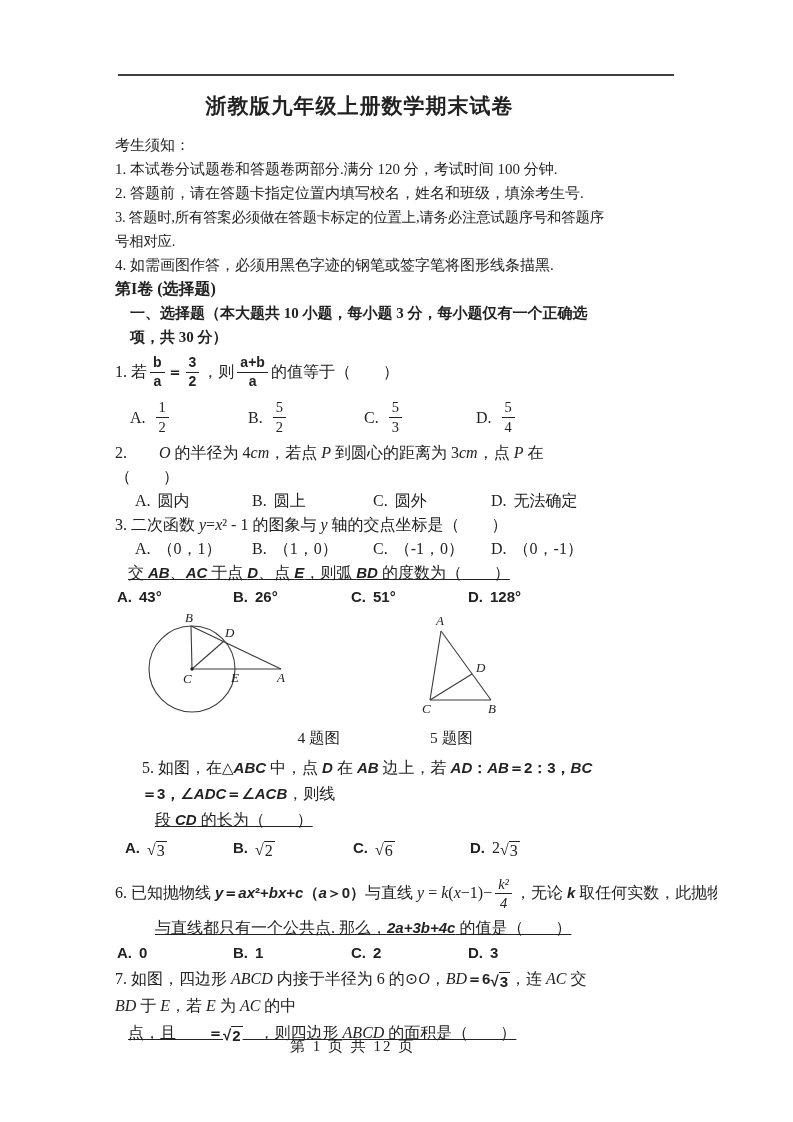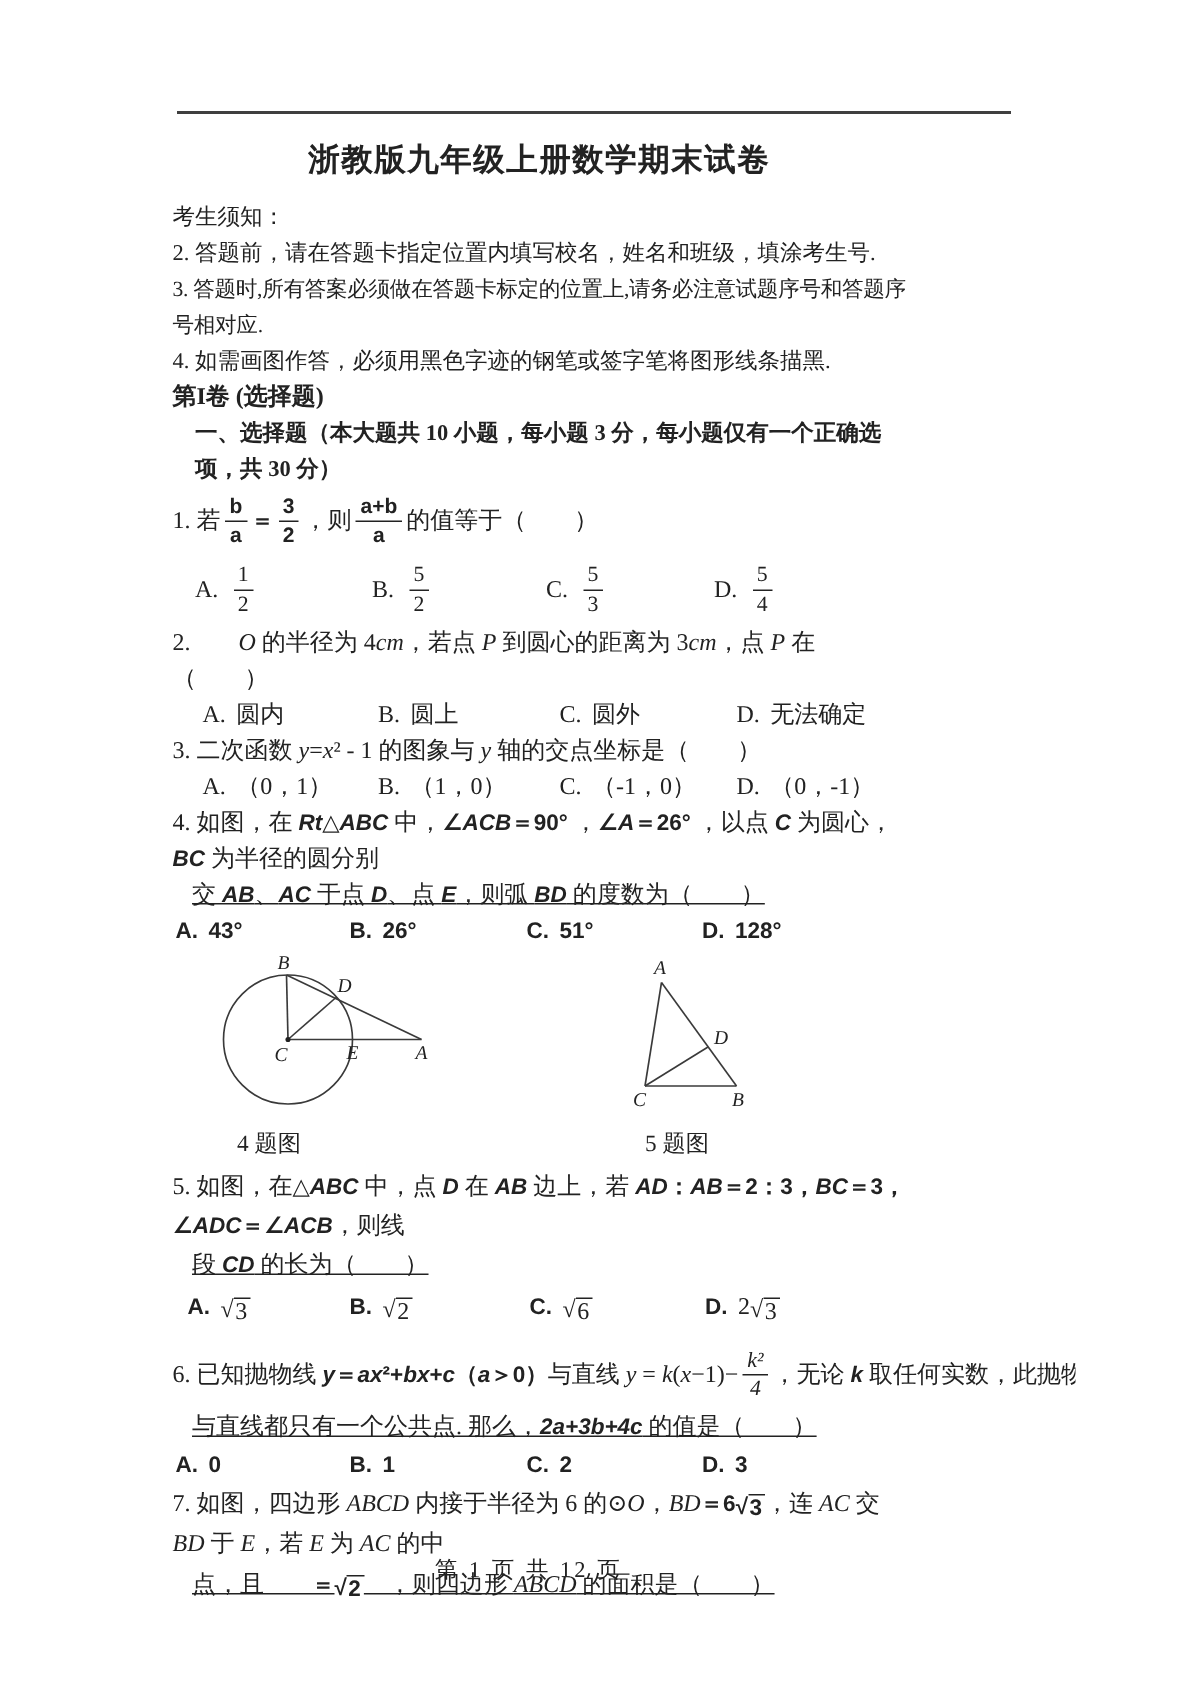--- a/index.html
+++ b/index.html
@@ -39,40 +39,41 @@
   .frac.itf .fnum,.frac.itf .fden{font-style:italic;font-family:"Liberation Serif","DejaVu Serif",serif;}
   .sqrt{display:inline-flex;align-items:flex-start;line-height:1.15;vertical-align:-2px;}
   .sqrt .rsym{line-height:1.15;}
   .sqrt .rrad{border-top:1.4px solid #222;line-height:1.15;padding:0 2px 0 1px;}
   
   .figrow{display:flex;margin-top:2px;margin-left:15px;}
   .figbox svg{display:block;}
   .fb4{width:210px;}
   .fb5{margin-left:48px;width:190px;}
   .figcap{margin-top:5px;font-size:15.5px;}
-  .fb4 .figcap{padding-left:28px;}
+  .fb4 .figcap{padding-left:28px;text-align:right;}
   .fb5 .figcap{padding-left:42px;}
   .fig-line{stroke:#3a3a3a;stroke-width:1.1;fill:none;}
   .vl{font-family:"Liberation Serif","DejaVu Serif",serif;font-style:italic;font-size:13px;fill:#222;}
   .footer{position:absolute;left:0;right:12px;top:1037px;text-align:center;font-size:15px;letter-spacing:2px;}
   .mt6{margin-top:6px;}
   .mt8{margin-top:8px;}
-  .lh26{line-height:26px;}
+  .lh26{line-height:26px;margin-left:27px;}
   .lh27{line-height:27px;}
 </style>
 </head>
 <body>
 
 <div class="page">
   <div class="content">
     <hr class="topline">
     <div class="title">浙教版九年级上册数学期末试卷</div>
 
     <div class="notice">
       <div>考生须知：</div>
+      <div>1. 本试卷分试题卷和答题卷两部分.满分 120 分，考试时间 100 分钟.</div>
       <div>2. 答题前，请在答题卡指定位置内填写校名，姓名和班级，填涂考生号.</div>
       <div class="tight">3. 答题时,所有答案必须做在答题卡标定的位置上,请务必注意试题序号和答题序号相对应.</div>
       <div>4. 如需画图作答，必须用黑色字迹的钢笔或签字笔将图形线条描黑.</div>
     </div>
 
     <div class="sec-title">第I卷 (选择题)</div>
     <div class="sec-sub">一、选择题（本大题共 10 小题，每小题 3 分，每小题仅有一个正确选项，共 30 分）</div>
 
     <div class="q">
       <div class="stem tall">1. 若<span class="frac sn">
@@ -155,21 +156,20 @@
             <span class="obody">（-1，0）</span>
           </span>
         <span class="opt">
             <span class="olab">D.</span>
             <span class="obody">（0，-1）</span>
           </span>
       </div>
     </div>
 
     <div class="q">
-      <div class="stem">4. 如图，在 <span class="sv">Rt</span><span class="sn">△</span><span class="sv">ABC</span> 中，<span class="sn">∠</span><span class="sv">ACB</span><span class="sn">＝90°</span> ，<span class="sn">∠</span><span class="sv">A</span><span class="sn">＝26°</span> ，以点 <span class="sv">C</span> 为圆心，<span class="sv">BC</span> 为半径的圆分别</div>
       <div class="stem cont">交 <span class="sv">AB</span>、<span class="sv">AC</span> 于点 <span class="sv">D</span>、点 <span class="sv">E</span>，则弧 <span class="sv">BD</span> 的度数为（　　）</div>
       <div class="opts g3 sans-row">
         <span class="opt">
             <span class="olab">A.</span>
             <span class="obody"><span class="sn">43°</span></span>
           </span>
         <span class="opt">
             <span class="olab">B.</span>
             <span class="obody"><span class="sn">26°</span></span>
           </span>

